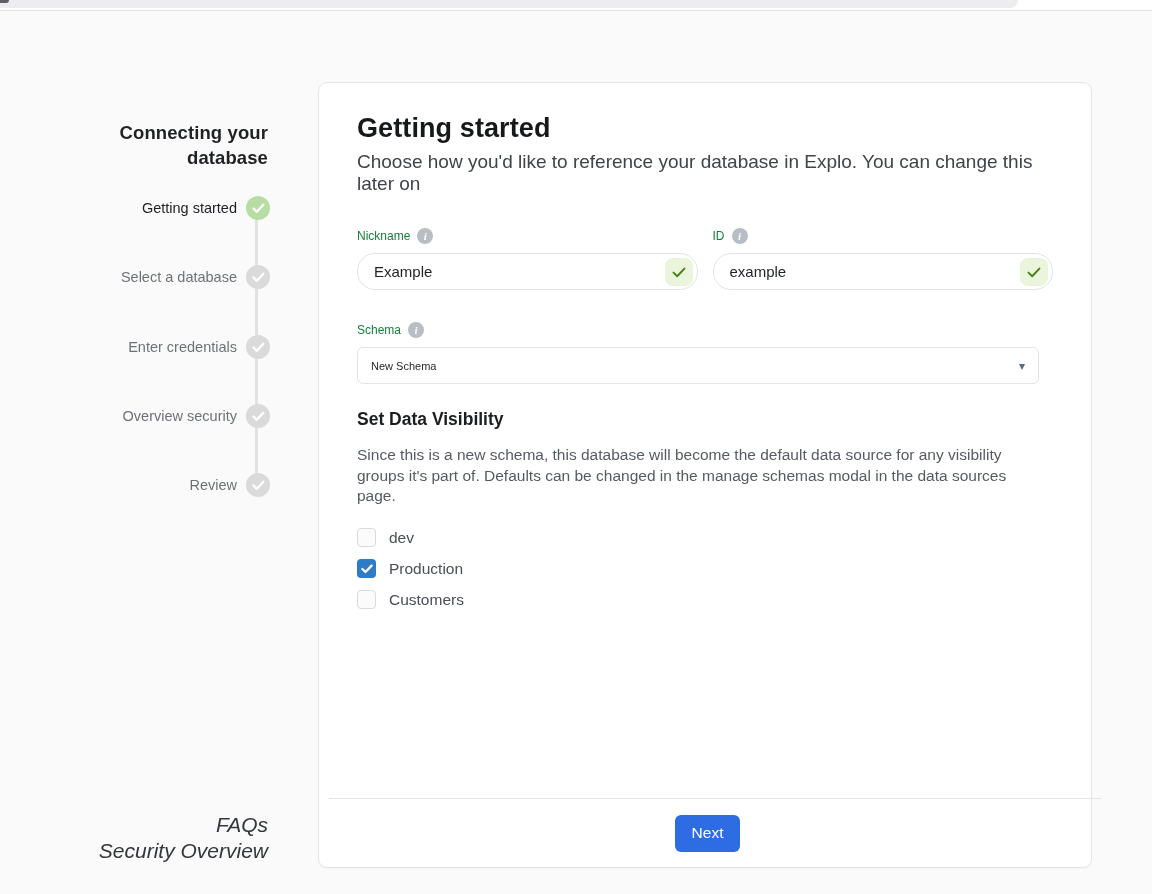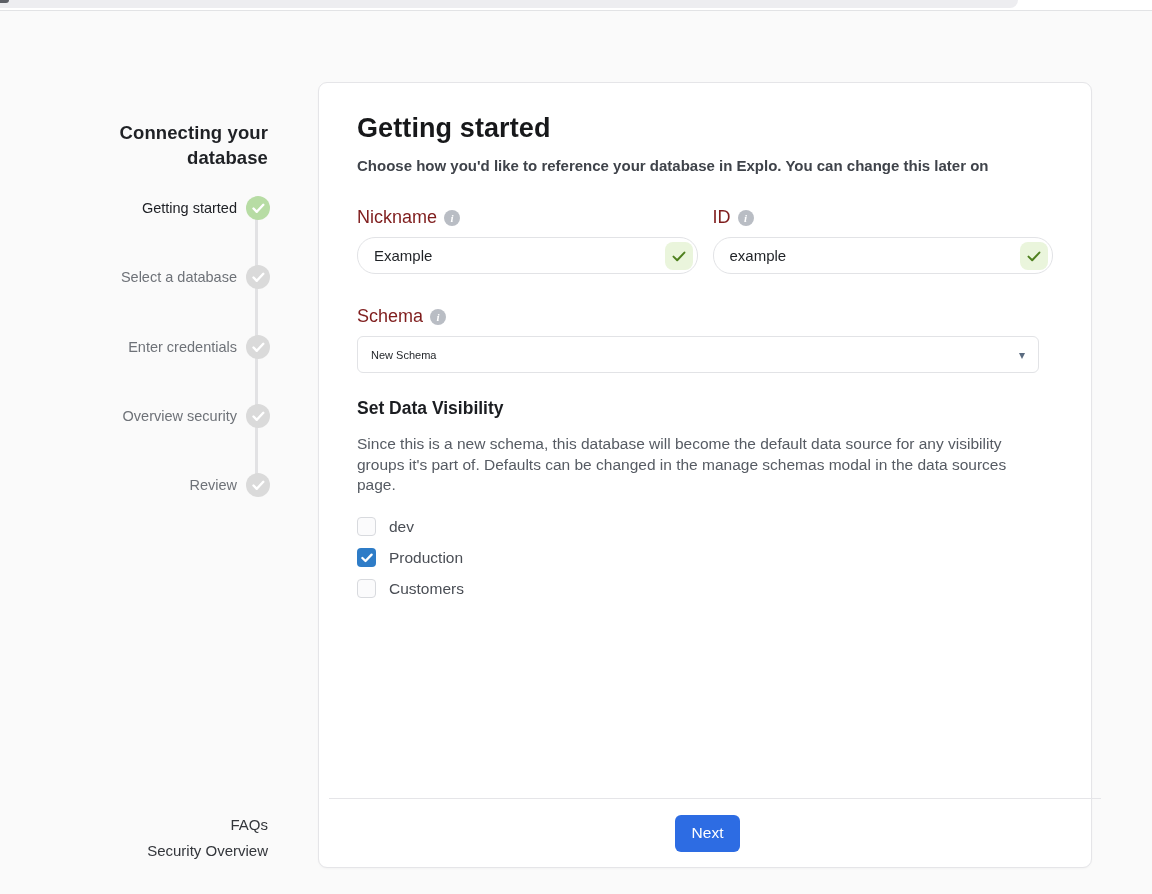--- a/index.html
+++ b/index.html
@@ -45,38 +45,38 @@
   .step-dot {
     width: 24px; height: 24px; border-radius: 50%;
     display: flex; align-items: center; justify-content: center;
     background: #dadada; flex: 0 0 auto; position: relative; z-index: 2;
   }
   .step.active .step-dot { background: #b7dca4; }
   .step-dot svg { display: block; }
 
   .side-links {
     position: absolute; left: 88px; top: 812px; width: 180px;
-    text-align: right; font-size: 15px; line-height: 26px; color: #33363b;
+    text-align: right; font-size: 21px; line-height: 26px; color: #33363b; font-style: italic;
   }
   .side-link { display: block; cursor: pointer; }
 
   
   .card {
     position: absolute; left: 318px; top: 82px; width: 774px; height: 786px;
     background: #ffffff; border: 1px solid #e5e5e8; border-radius: 9px;
     box-shadow: 0 1px 2px rgba(0,0,0,.03);
   }
   .card-body { padding: 30px 38px 0 38px; }
   .card-title { font-size: 27px; font-weight: 700; color: #17181a; letter-spacing: .1px; }
-  .card-subtitle { margin-top: 13px; font-size: 15px; color: #3f434a; font-weight: bold; }
+  .card-subtitle { margin-top: 7px; font-size: 19px; color: #3f434a; }
 
   .fields-row { display: flex; gap: 15px; margin-top: 33px; }
   .field-col { width: 341px; }
   .field-label-row { display: flex; align-items: center; gap: 7px; margin-bottom: 9px; }
-  .field-label { font-size: 18px; color: #7f1d1d; }
+  .field-label { font-size: 12px; color: #15803d; }
   .info-icon {
     width: 16px; height: 16px; border-radius: 50%; background: #b9bdc4;
     color: #ffffff; font-size: 11px; font-weight: 700; font-style: italic;
     display: flex; align-items: center; justify-content: center;
     font-family: "Liberation Serif", serif; cursor: default;
   }
   .text-input-wrap { position: relative; }
   .text-input {
     width: 100%; height: 37px; border: 1px solid #e2e3e6; border-radius: 18px;
     background: #ffffff; padding: 0 40px 0 16px; font-size: 15px; color: #1f2226;

